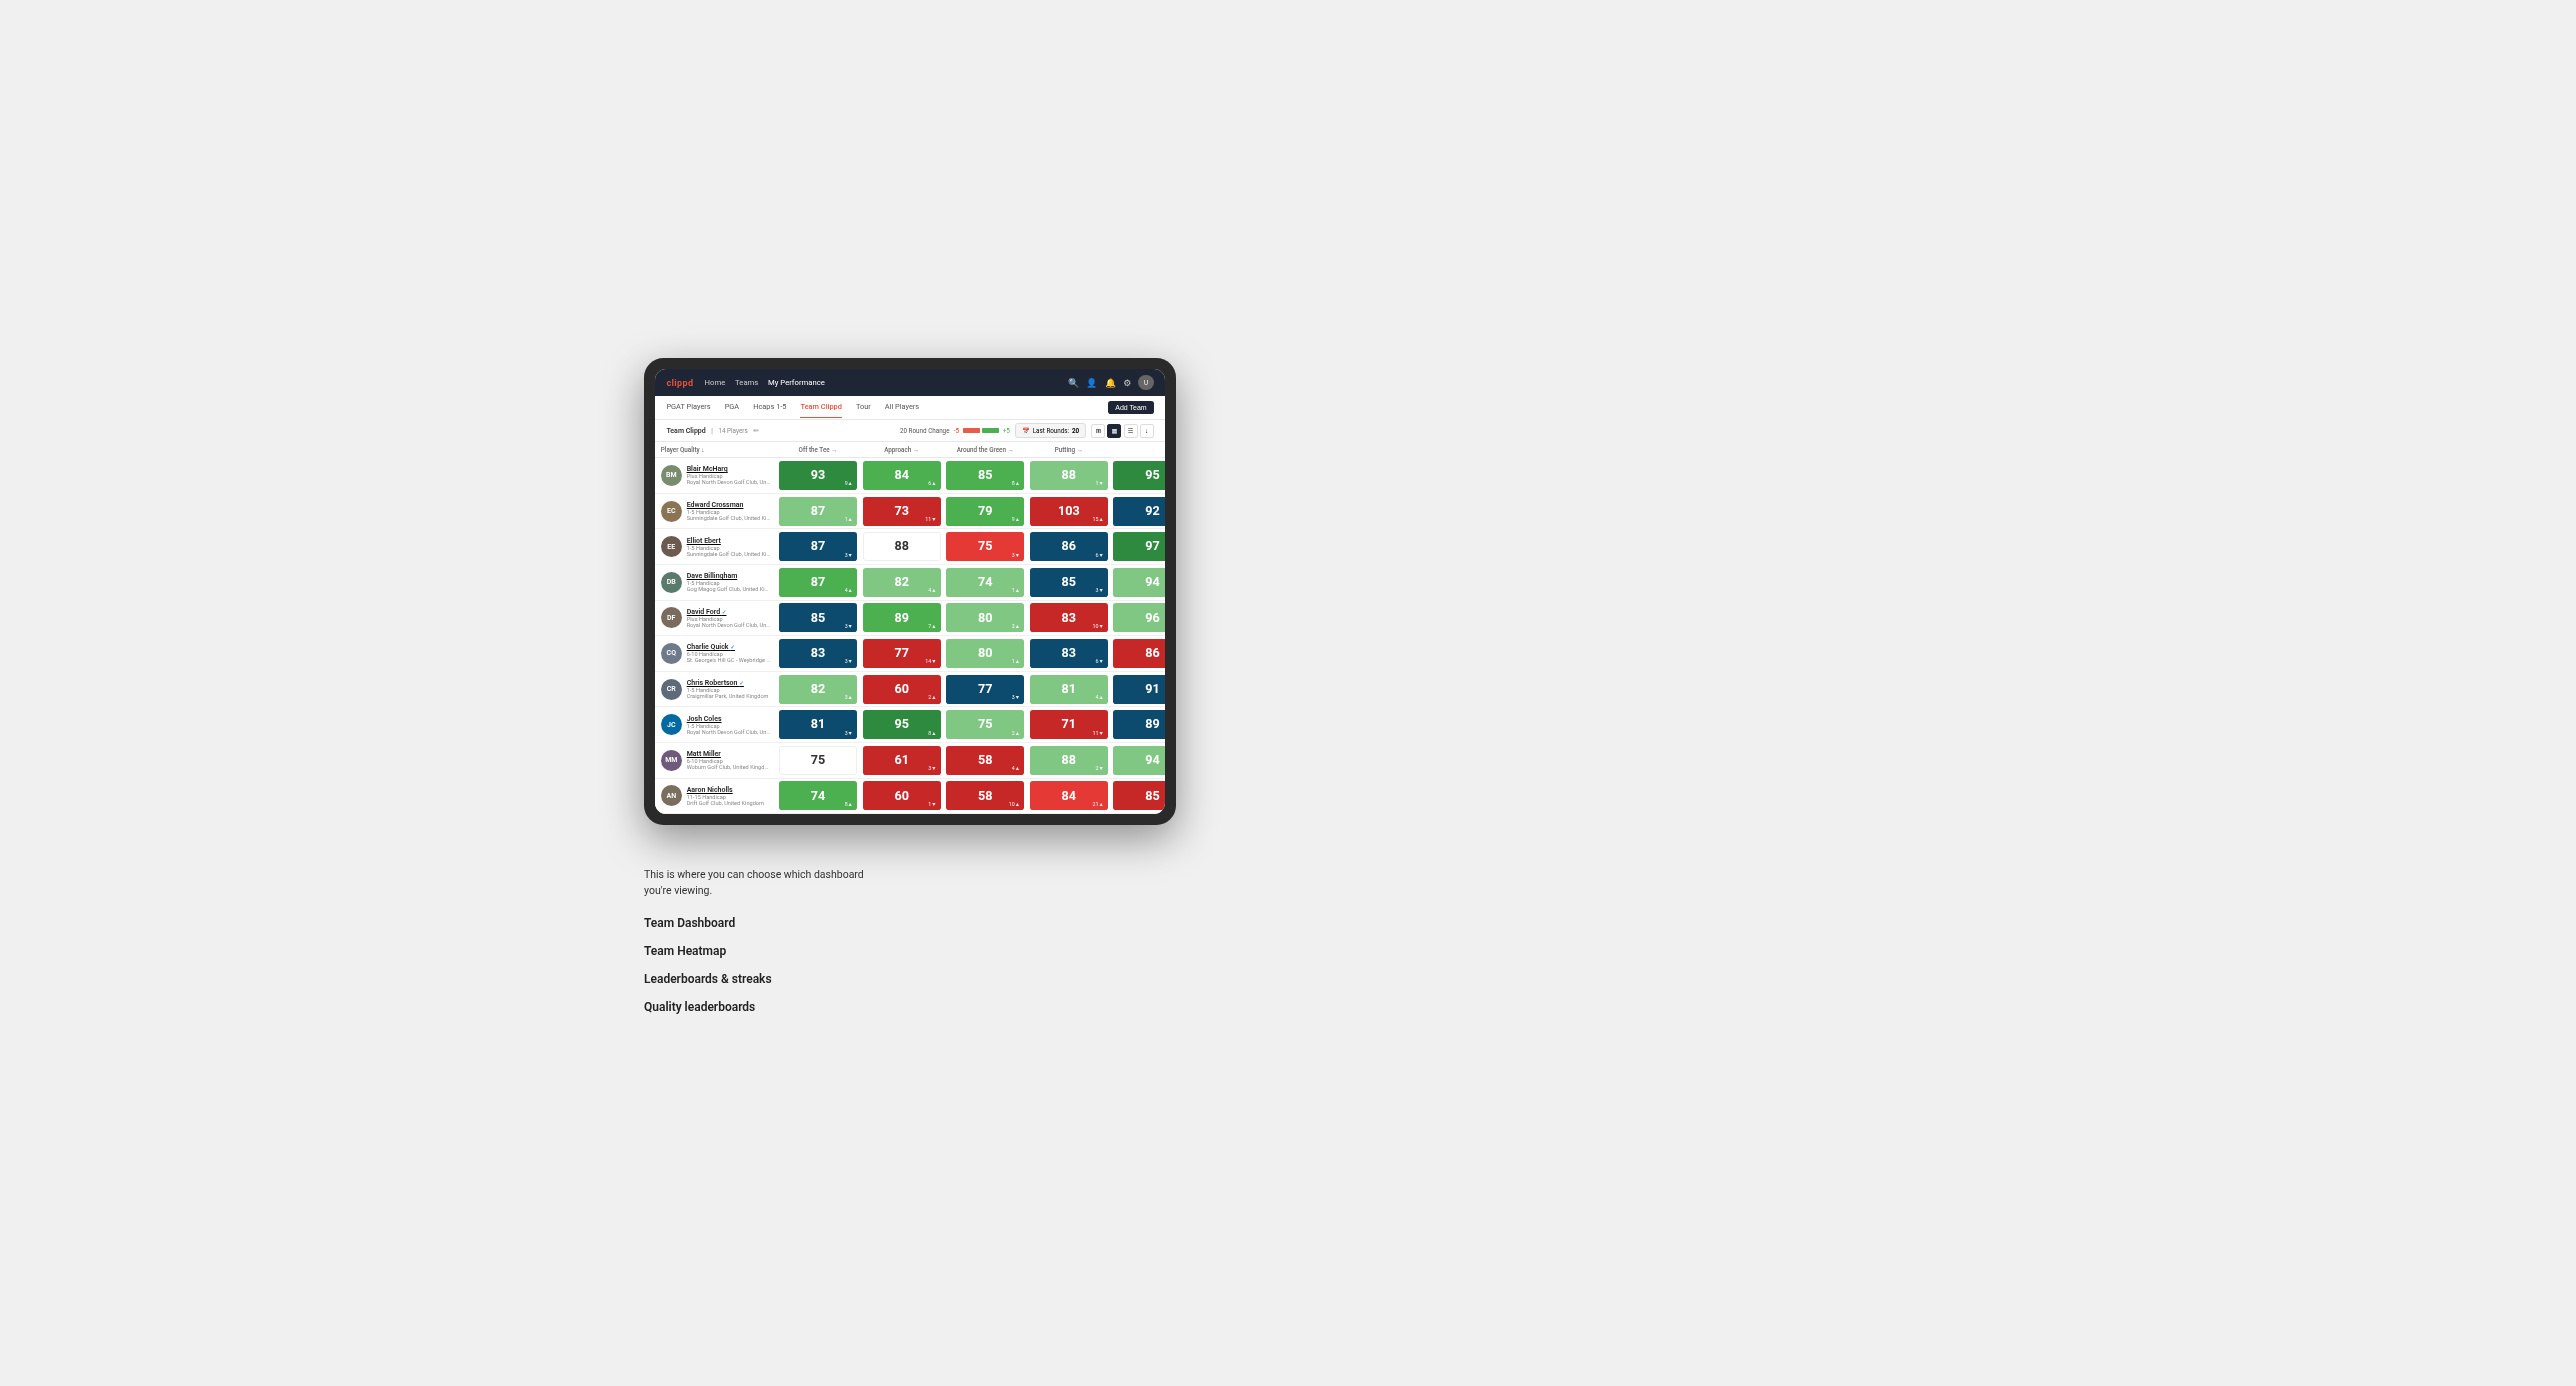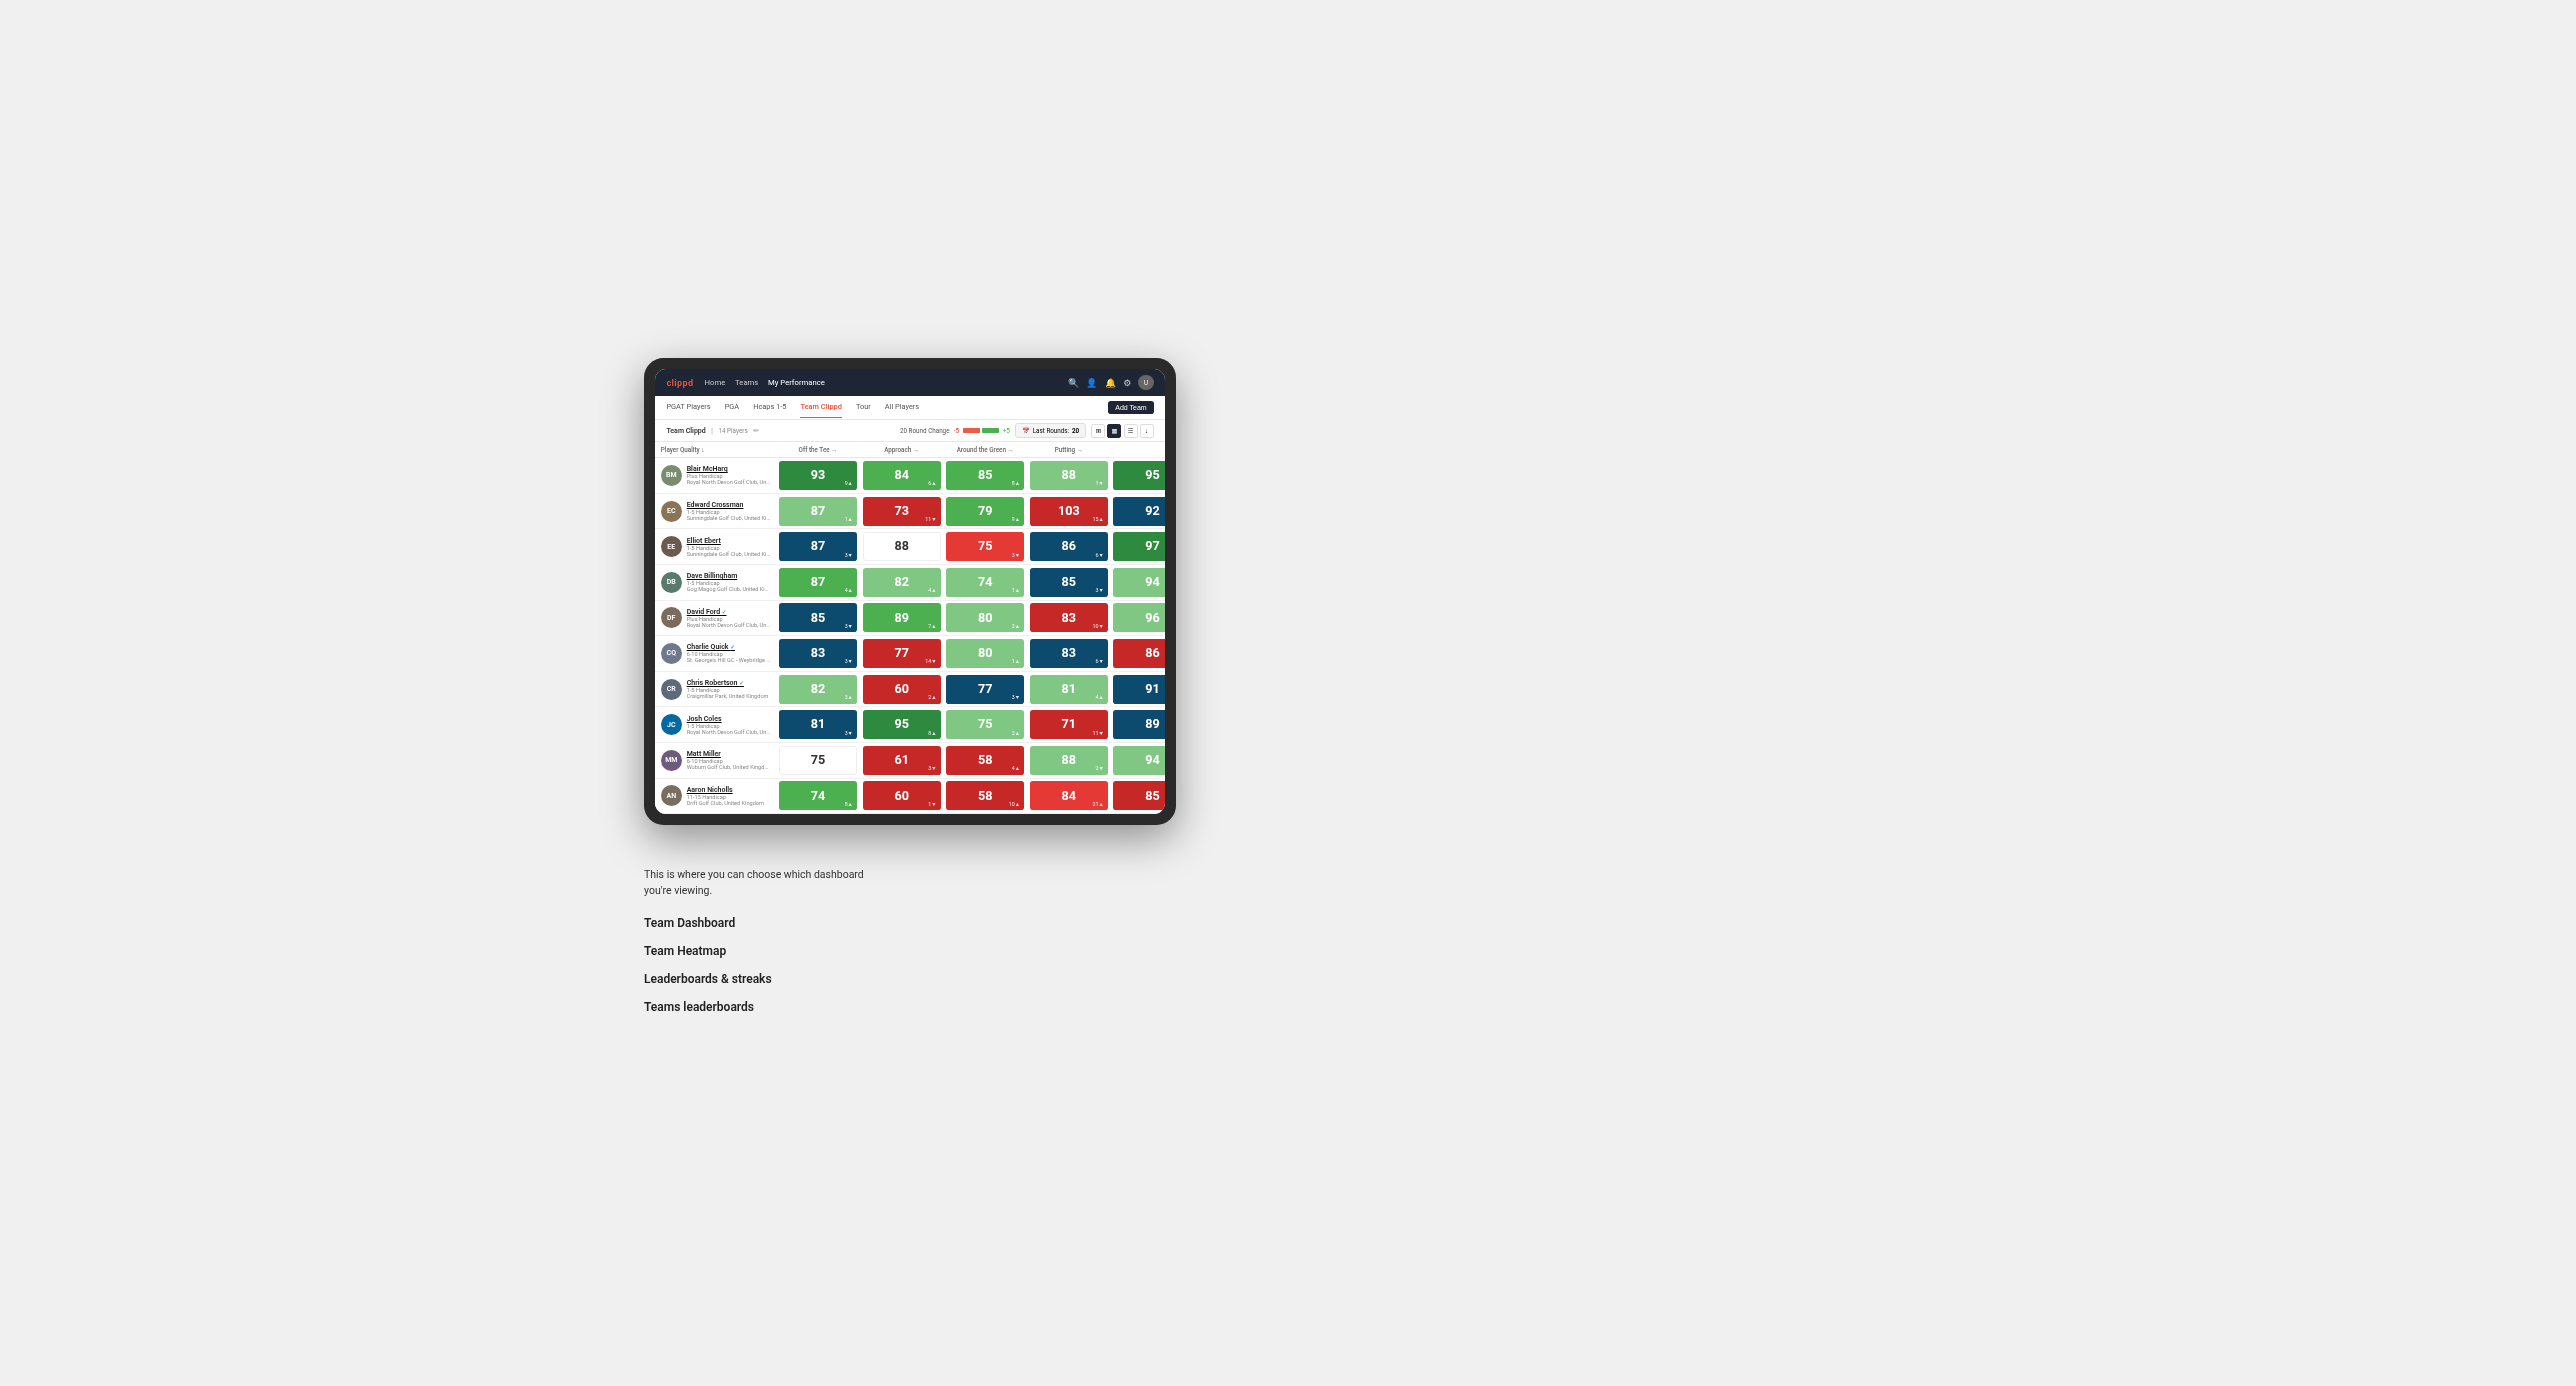--- a/index.html
+++ b/index.html
@@ -827,17 +827,17 @@
 
     </div>
   </div>
 
   <div class="annotation-panel">
     <p class="annotation-text">This is where you can choose which dashboard you're viewing.</p>
     <div id="annotation-items">
         <div class="annotation-item">Team Dashboard</div>
         <div class="annotation-item">Team Heatmap</div>
         <div class="annotation-item">Leaderboards &amp; streaks</div>
-        <div class="annotation-item">Teams leaderboards</div>
+        <div class="annotation-item">Quality leaderboards</div>
       </div>
   </div>
 </div>
 
 
 </body></html>

